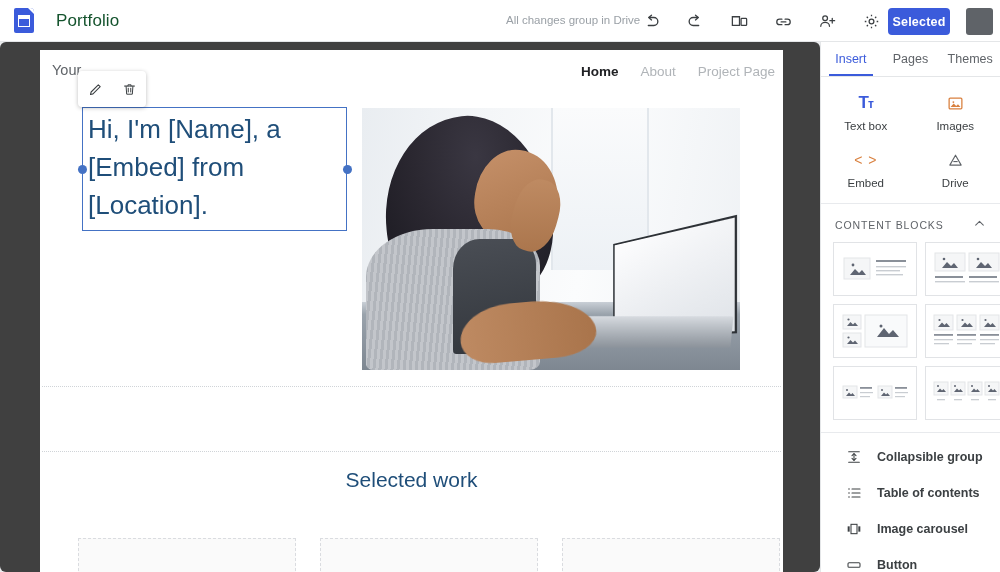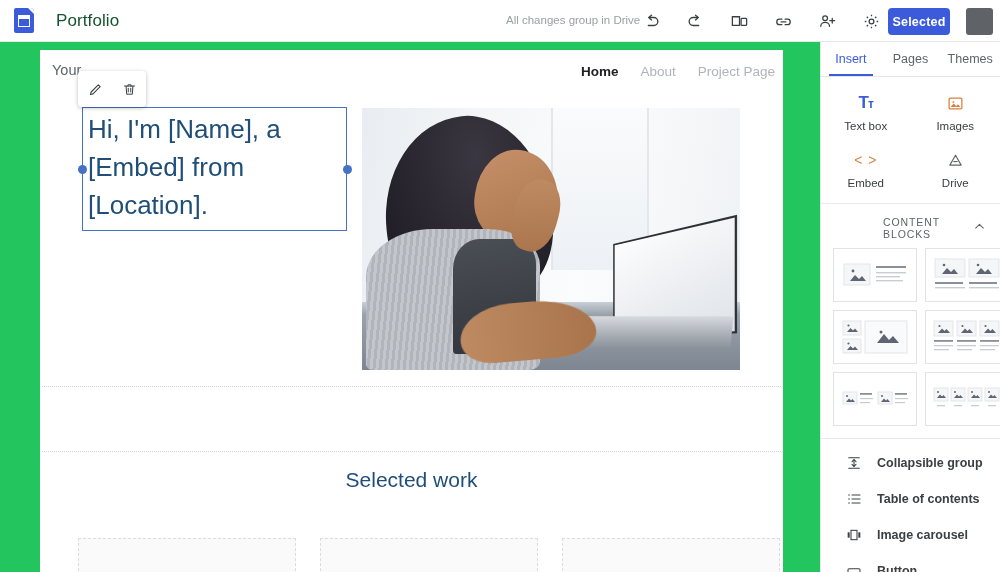--- a/index.html
+++ b/index.html
@@ -54,21 +54,21 @@
     letter-spacing: .2px;
   }
   .avatar {
     position: absolute; left: 966px; top: 8px; width: 27px; height: 27px;
     background: #5F6368; border-radius: 3px; cursor: pointer;
   }
 
   
   .canvas {
     position: absolute; left: 0; top: 42px; width: 820px; height: 530px;
-    background: #22c55e; overflow: hidden;
+    background: #404040; overflow: hidden; border-radius: 6px;
   }
   .page {
     position: absolute; left: 40px; top: 8px; width: 743px; height: 560px;
     background: #fff;
   }
   .site-header {
     position: relative; height: 48px;
   }
   .site-title {
     position: absolute; left: 12px; top: 12px;
@@ -207,21 +207,20 @@
     cursor: pointer; padding: 4px 0;
   }
   .ins-label { font-size: 11.5px; color: #3C4043; }
   .ins-icon { height: 20px; display: flex; align-items: center; justify-content: center; }
   .textbox-ico { font-size: 17px; color: #3B5BDB; font-weight: bold; letter-spacing: -1px; }
   .embed-ico { font-size: 14px; color: #D9803F; letter-spacing: 1px; }
 
   .cb-head {
     display: flex; align-items: center; justify-content: space-between;
     padding: 12px 14px 8px;
-    margin-left: 48px;
   }
   .cb-title { font-size: 10.5px; color: #5F6368; letter-spacing: .9px; }
   .cb-grid {
     display: grid; grid-template-columns: 1fr 1fr; gap: 8px;
     padding: 0 12px 12px; border-bottom: 1px solid #E8EAED;
   }
   .cb {
     height: 54px; border: 1px solid #E1E3E6; background: #fff;
     display: flex; align-items: center; justify-content: center;
     cursor: pointer; padding: 5px;

